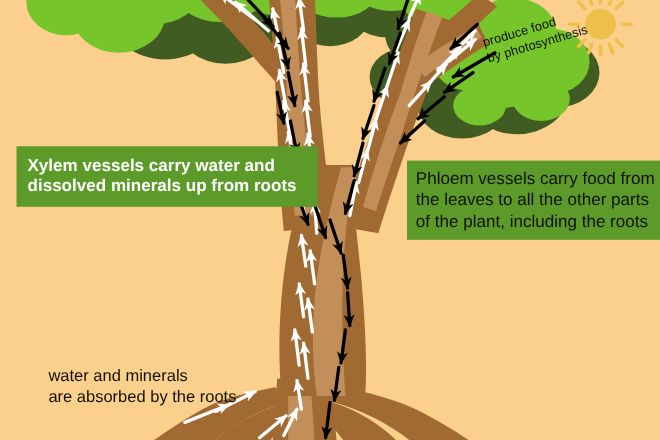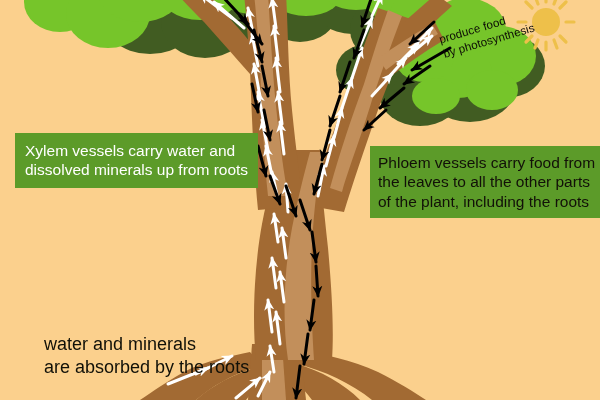--- a/index.html
+++ b/index.html
@@ -24,41 +24,42 @@
   }
   .label-box {
     position: absolute;
     box-sizing: border-box;
     line-height: 1.25;
     white-space: pre-line;
   }
   #xylem-label {
     left: 15px;
     top: 133px;
-    width: 243px;
+    width: 274px;
     padding: 8px 6px 8px 10px;
     background: #5c9b29;
     color: #ffffff;
     font-size: 15.5px;
+    font-weight: bold;
   }
   #phloem-label {
     left: 370px;
     top: 146px;
     width: 236px;
     padding: 7px 4px 7px 8px;
     background: #5c9b29;
     color: #121008;
     font-size: 15.5px;
   }
   #roots-label {
     left: 44px;
     top: 333px;
     width: 250px;
     color: #101008;
-    font-size: 18px;
+    font-size: 15px;
     background: transparent;
   }
   #photo-label {
     position: absolute;
     left: 437px;
     top: 32px;
     width: 135px;
     color: #0d0d06;
     font-size: 11.6px;
     line-height: 1.32;

